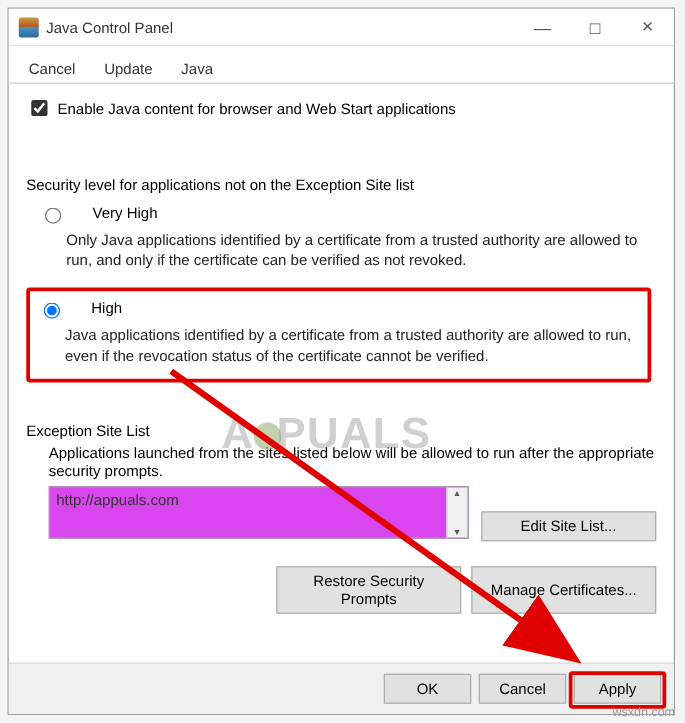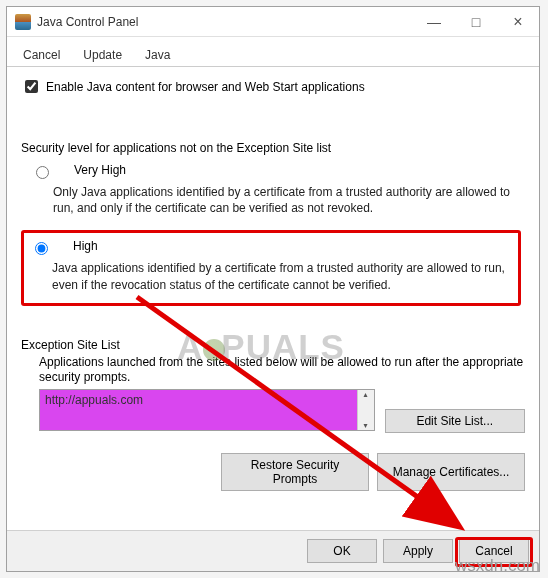--- a/index.html
+++ b/index.html
@@ -217,21 +217,21 @@
       font-size: 35px;
       font-weight: bold;
       color: rgba(120,120,120,0.35);
       letter-spacing: 1px;
       pointer-events: none;
     }
     .watermark-source {
       position: absolute;
       bottom: 2px;
       right: 8px;
-      font-size: 17px;
+      font-size: 10px;
       color: #9a9a9a;
       pointer-events: none;
     }
     .wm-logo {
       display: inline-block;
       width: 22px;
       height: 22px;
       border-radius: 50%;
       background: radial-gradient(circle at 40% 35%, rgba(140,170,90,0.5), rgba(90,130,60,0.4));
       vertical-align: middle;
@@ -307,22 +307,22 @@
 
     <span class="watermark">
       <span>A</span><span class="wm-logo"></span><span>PUALS</span>
     </span>
 
   </div>
 
   <div class="footer-sep"></div>
   <div class="footer">
     <button class="btn">OK</button>
+    <button class="btn">Cancel</button>
     <button class="btn">Apply</button>
-    <button class="btn">Cancel</button>
   </div>
 
   <div class="apply-highlight" style="right:6px; bottom:4px; width:78px; height:30px;"></div>
 
   <svg class="arrow-svg" style="left:120px; top:280px;" width="360" height="260">
     <defs>
       <marker id="arrowhead" markerWidth="12" markerHeight="10" refX="10" refY="5" orient="auto">
         <polygon points="0 0, 12 5, 0 10" fill="#e00000"></polygon>
       </marker>
     </defs>

